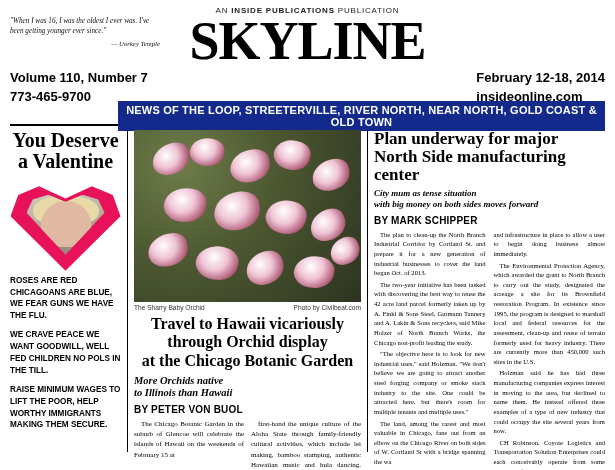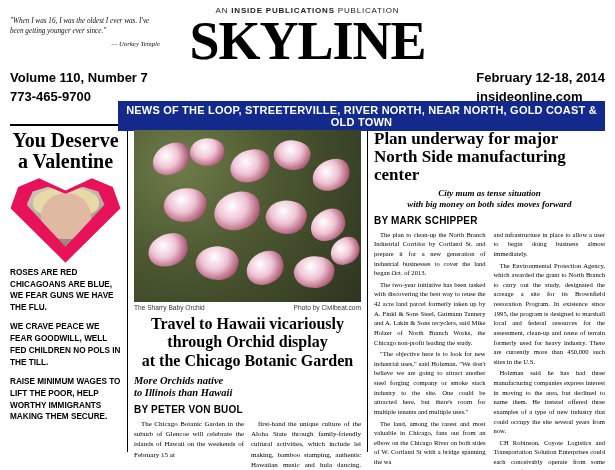--- a/index.html
+++ b/index.html
@@ -126,21 +126,21 @@
     padding-left: 6px;
     box-sizing: border-box;
   }
 
   
   .valentine-head {
     font-size: 20px;
     line-height: 21px;
     font-weight: bold;
     text-align: center;
-    margin-bottom: 3px;
+    margin-bottom: 11px;
   }
   .heart-photo {
     width: 110px;
     height: 88px;
     margin: 0 auto 4px auto;
     position: relative;
   }
   .heart-shape {
     position: absolute;
     inset: 0;
@@ -248,21 +248,21 @@
   .right-head {
     font-size: 17px;
     line-height: 18px;
     font-weight: bold;
     margin-bottom: 4px;
   }
   .right-sub {
     font-size: 9px;
     line-height: 11px;
     font-style: italic;
-    text-align: center;
+    text-align: left;
     font-weight: bold;
     margin-bottom: 5px;
   }
   .right-body {
     display: flex;
     gap: 8px;
   }
   .right-body .c {
     flex: 1;
     font-size: 6.6px;
@@ -317,21 +317,21 @@
       </div>
       <div class="heart-photo">
         <div class="heart-shape"></div>
         <div class="heart-inner">
           <div class="hair"></div>
           <div class="face"></div>
         </div>
       </div>
       <div class="left-text">
         <p>ROSES ARE RED CHICAGOANS ARE BLUE, WE FEAR GUNS WE HAVE THE FLU.</p>
-        <p>WE CRAVE PEACE WE FEAR GOODWILL, WELL FED CHILDREN NO POLS IN THE TILL.</p>
+        <p>WE CRAVE PEACE WE WANT GOODWILL, WELL FED CHILDREN NO POLS IN THE TILL.</p>
         <p>RAISE MINIMUM WAGES TO LIFT THE POOR, HELP WORTHY IMMIGRANTS MAKING THEM SECURE.</p>
       </div>
     </div>
 
     <div class="col-center">
       <div class="photo-main">
         <div class="bg"></div>
         <div class="petal" style="left:18px;  top:14px;  width:38px; height:30px; transform:rotate(-18deg);"></div>
         <div class="petal" style="left:56px;  top:8px;   width:34px; height:28px; transform:rotate(12deg);"></div>
         <div class="petal" style="left:96px;  top:20px;  width:40px; height:32px; transform:rotate(-8deg);"></div>

